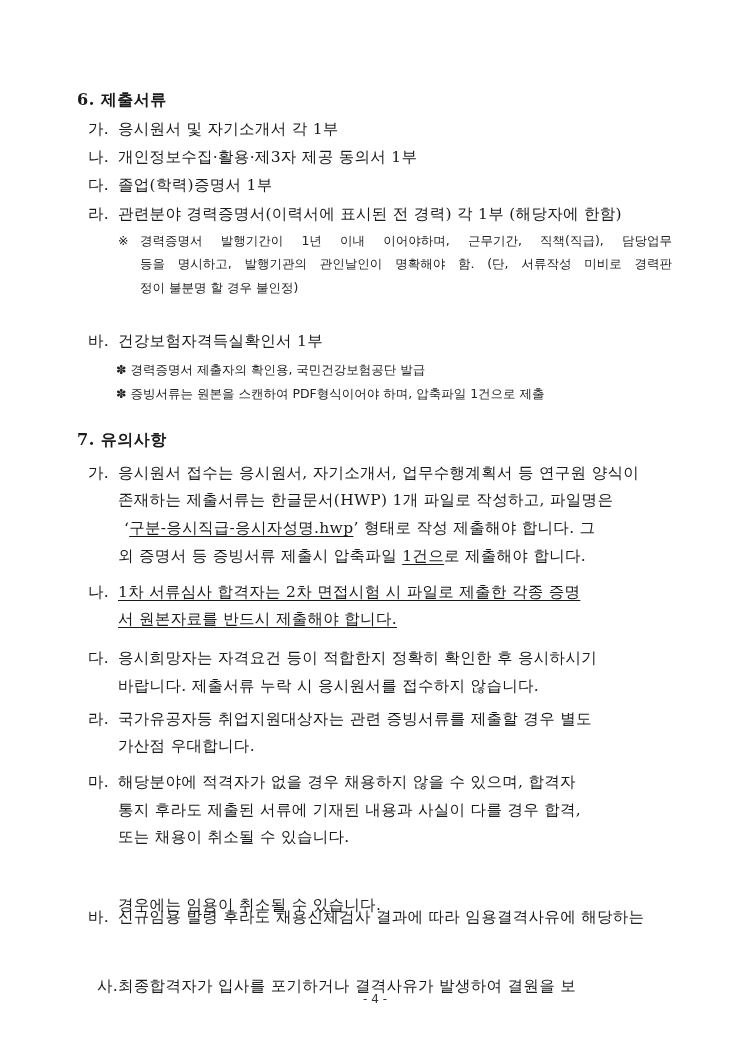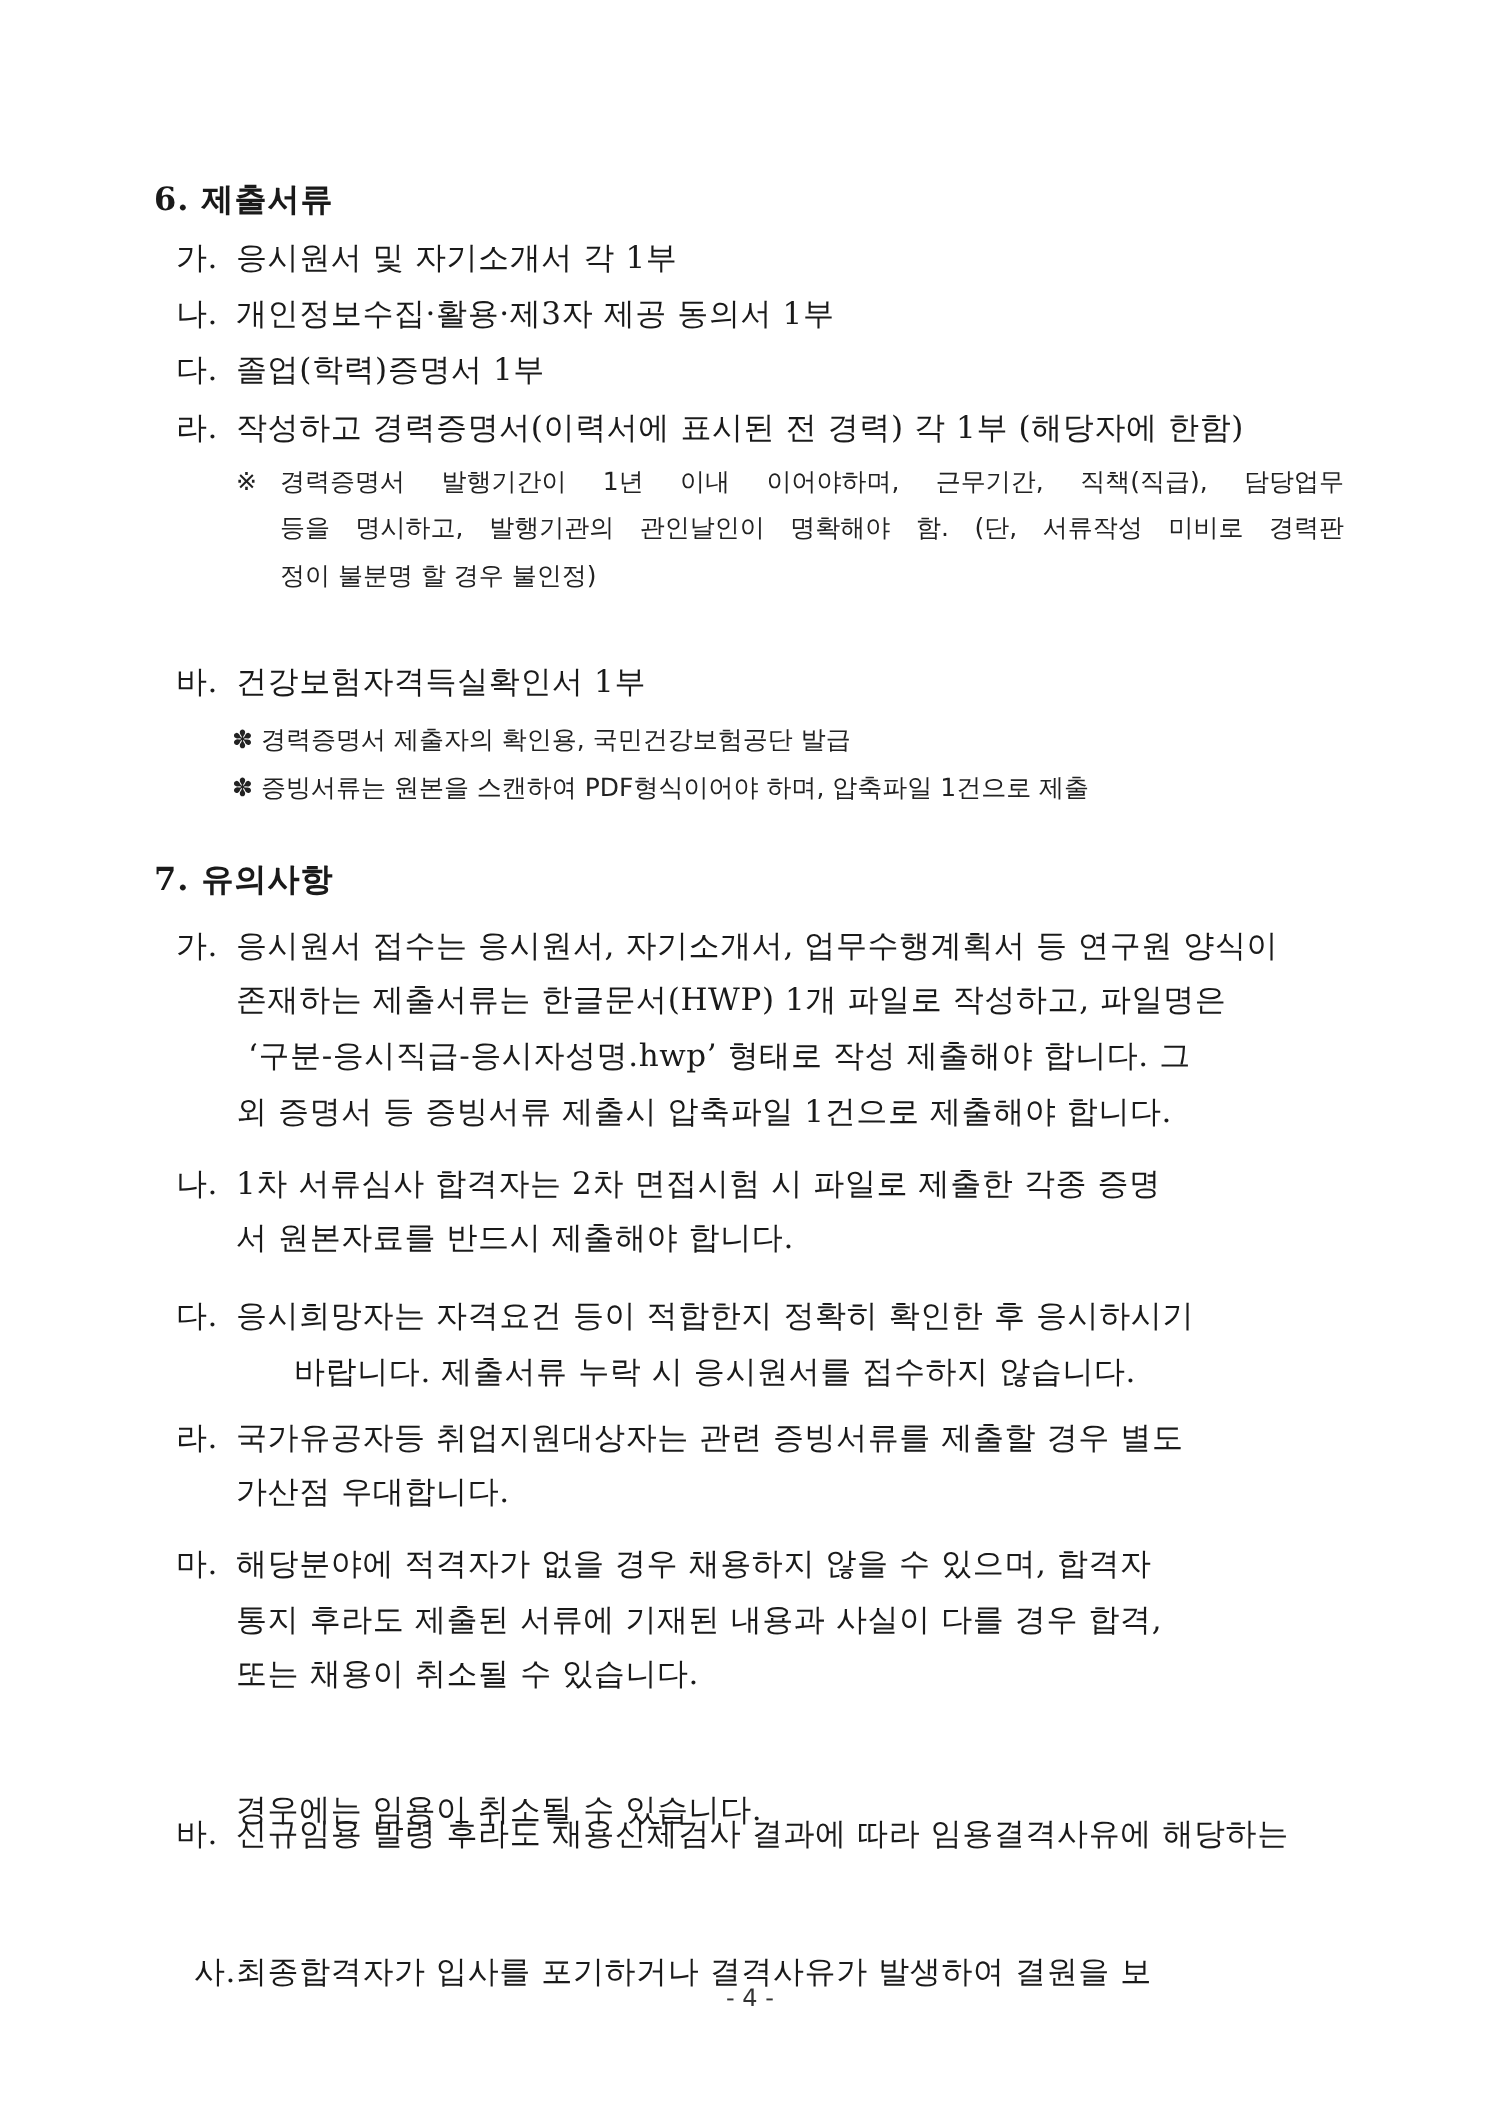--- a/index.html
+++ b/index.html
@@ -46,21 +46,21 @@
       white-space: nowrap;
       letter-spacing: 0.3px;
     }
     .note {
       position: absolute;
       font-family: "DejaVu Sans", "Liberation Sans", sans-serif;
       font-size: 12.5px;
       white-space: nowrap;
       color: #222;
     }
-    .u { text-underline-offset: 3px; }
+    .u { text-decoration: underline; text-underline-offset: 3px; }
     .line-justify { display: block; text-align: justify; text-align-last: justify; }
     .page-number {
       position: absolute;
       left: 0; width: 750px;
       top: 992px;
       text-align: center;
       font-family: "DejaVu Sans", "Liberation Sans", sans-serif;
       font-size: 12px;
       color: #333;
     }
@@ -75,21 +75,21 @@
   <div class="item" style="top:119px;">
     <span class="marker">가.</span><span>응시원서 및 자기소개서 각 1부</span>
   </div>
   <div class="item" style="top:147px;">
     <span class="marker">나.</span><span>개인정보수집·활용·제3자 제공 동의서 1부</span>
   </div>
   <div class="item" style="top:175px;">
     <span class="marker">다.</span><span>졸업(학력)증명서 1부</span>
   </div>
   <div class="item" style="top:204px;">
-    <span class="marker">라.</span><span>작성하고 경력증명서(이력서에 표시된 전 경력) 각 1부 (해당자에 한함)</span>
+    <span class="marker">라.</span><span>관련분야 경력증명서(이력서에 표시된 전 경력) 각 1부 (해당자에 한함)</span>
   </div>
 
   <div class="note" style="left:118px; top:233px;">※</div>
   <div class="note" style="left:140px; top:233px; width:532px;">
     <span class="line-justify">경력증명서 발행기간이 1년 이내 이어야하며, 근무기간, 직책(직급), 담당업무</span>
   </div>
   <div class="note" style="left:140px; top:256px; width:532px;">
     <span class="line-justify">등을 명시하고, 발행기관의 관인날인이 명확해야 함. (단, 서류작성 미비로 경력판</span>
   </div>
   <div class="note" style="left:140px; top:280px;">정이 불분명 할 경우 불인정)</div>
@@ -123,21 +123,21 @@
   <div class="item" style="top:582px;">
     <span class="marker">나.</span><span class="u">1차 서류심사 합격자는 2차 면접시험 시 파일로 제출한 각종 증명</span>
   </div>
   <div class="cont" style="top:609px;">
     <span class="u">서 원본자료를 반드시 제출해야 합니다.</span>
   </div>
 
   <div class="item" style="top:648px;">
     <span class="marker">다.</span><span>응시희망자는 자격요건 등이 적합한지 정확히 확인한 후 응시하시기</span>
   </div>
-  <div class="cont" style="top:676px;margin-left:29px;">바랍니다. 제출서류 누락 시 응시원서를 접수하지 않습니다.</div>
+  <div class="cont" style="top:676px;">바랍니다. 제출서류 누락 시 응시원서를 접수하지 않습니다.</div>
 
   <div class="item" style="top:709px;">
     <span class="marker">라.</span><span>국가유공자등 취업지원대상자는 관련 증빙서류를 제출할 경우 별도</span>
   </div>
   <div class="cont" style="top:736px;">가산점 우대합니다.</div>
 
   <div class="item" style="top:772px;">
     <span class="marker">마.</span><span>해당분야에 적격자가 없을 경우 채용하지 않을 수 있으며, 합격자</span>
   </div>
   <div class="cont" style="top:827px;">또는 채용이 취소될 수 있습니다.</div>

